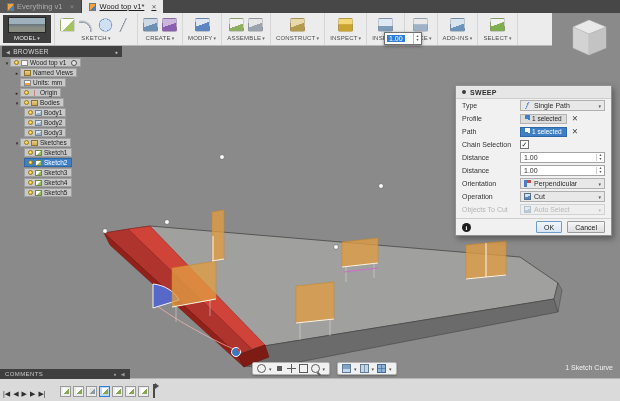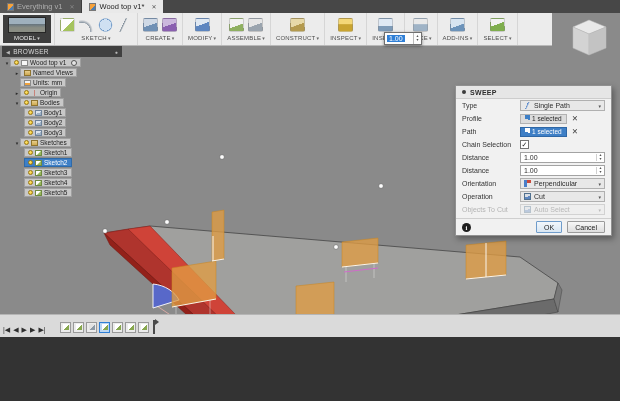--- a/index.html
+++ b/index.html
@@ -1,23 +1,23 @@
 <!DOCTYPE html>
 <html><head>
 <meta charset="utf-8">
 <style>
   * { box-sizing: border-box; margin: 0; padding: 0; }
   body { font-family: "Liberation Sans", sans-serif; background:#333; }
-  #app { position:relative; width:620px; height:337px; overflow:hidden; background:#8a8a8a; }
+  #app { position:relative; width:620px; height:401px; overflow:hidden; background:#8a8a8a; }
 
   
   .tabbar { position:absolute; top:0; left:0; right:0; height:13px; background:#474747; display:flex; z-index:30; }
   .tab { display:flex; align-items:center; gap:3px; padding:0 7px; font-size:7.5px; cursor:default; }
   .tab.inactive { background:#585858; color:#aeaeae; border-right:1px solid #3d3d3d; }
-  .tab.active { background:#e9e9e9; color:#1e1e1e; }
+  .tab.active { background:#e9e9e9; color:#1e1e1e;text-decoration:underline; }
   .tab-doc { width:7px; height:8px; background:linear-gradient(135deg,#f6a23c 55%,#4d7fb5 55%); border:0.5px solid #777; }
   .tab-close { font-size:6px; color:#888; margin-left:4px; }
   .tab.active .tab-close { color:#555; }
 
   
   .toolbar { position:absolute; top:13px; left:0; width:552px; height:33px; background:#ececec; border-bottom:1px solid #b9b9b9; display:flex; z-index:20; }
   .tgroup { display:flex; flex-direction:column; align-items:center; justify-content:flex-start; padding:2px 5px 0; border-right:1px solid #d6d6d6; }
   .tg-icons { display:flex; align-items:center; gap:4px; height:19px; }
   .tg-label { display:flex; align-items:center; gap:1px; font-size:6px; color:#4c4c4c; letter-spacing:.2px; white-space:nowrap; margin-top:1px; }
   .tg-label .caret { font-size:5px; color:#666; }

